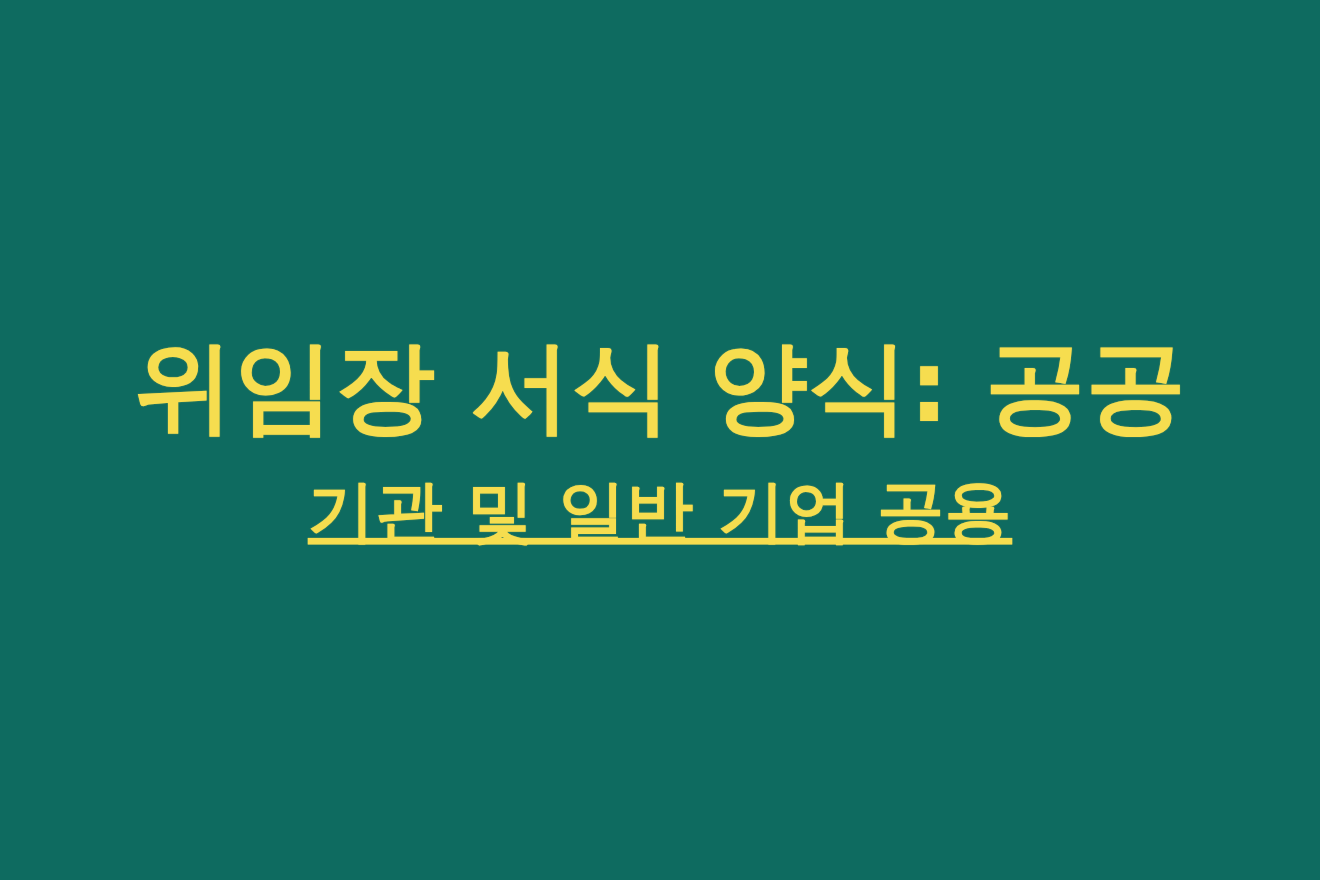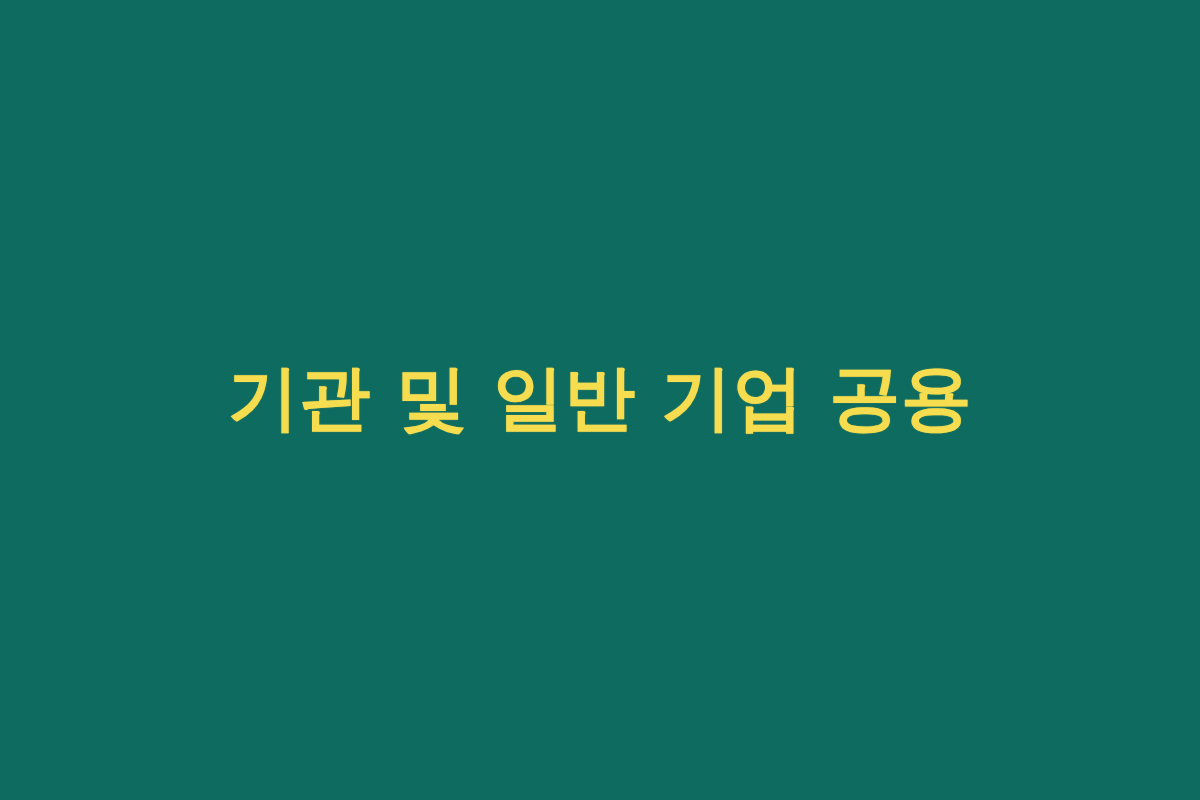--- a/index.html
+++ b/index.html
@@ -48,18 +48,19 @@
     text-shadow: 0 0 1.2px rgba(246, 221, 79, 0.55);
   }
 </style>
 </head>
 <body>
 
 <div id="banner-card" style="background: rgb(14, 107, 96);">
 
   <div id="title-block">
 
+    <span class="title-line" style="color: rgb(246, 221, 79); font-size: 91px;">위임장 서식 양식: 공공</span>
 
-    <span class="title-line" style="color: rgb(246, 221, 79); font-size: 71px;">기관 및 일반 기업 공용</span>
+    <span class="title-line" style="color: rgb(246, 221, 79); font-size: 61px; text-decoration: underline;">기관 및 일반 기업 공용</span>
 
   </div>
 
 </div>
 
 </body></html>

